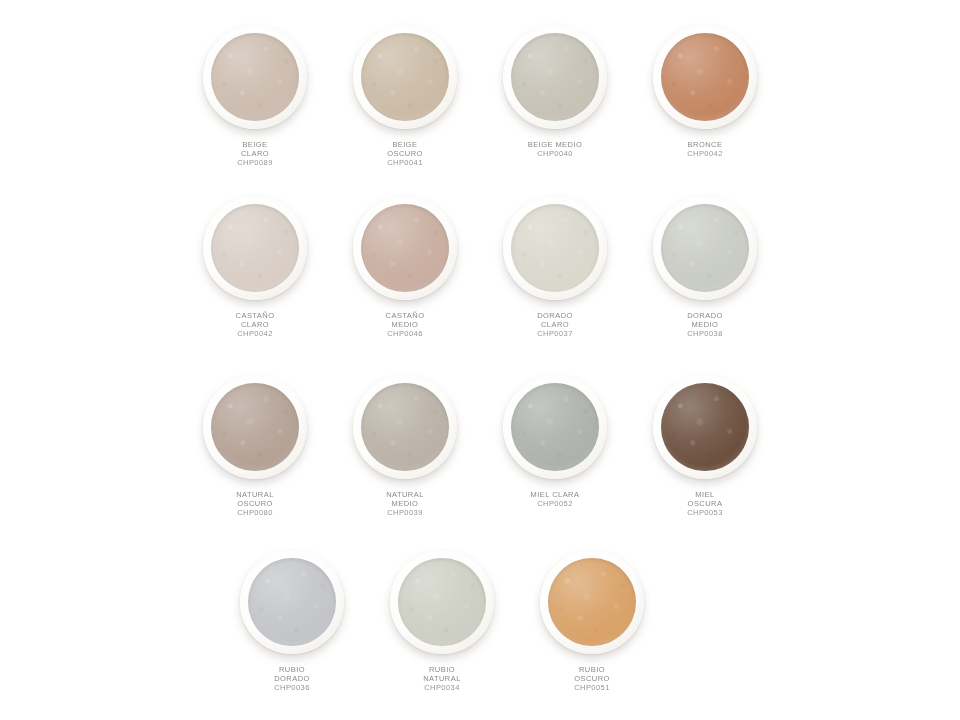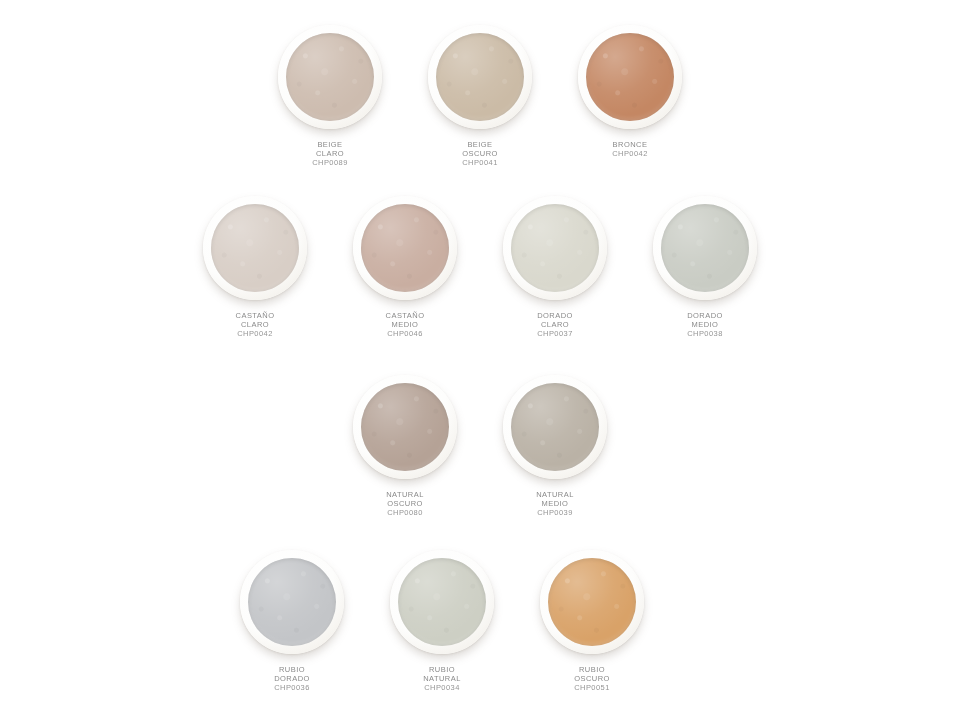--- a/index.html
+++ b/index.html
@@ -170,20 +170,32 @@
         </div>
         <div class="swatch-label">
           <span class="label-name">BEIGE
 OSCURO</span>
           <span class="label-code">CHP0041</span>
         </div>
       </div>
       <div class="swatch-cell">
         <div class="pan-wrap">
           <div class="pan-ring"></div>
+          <div class="pan-fill" style="background-color: rgb(198, 194, 182);"></div>
+          <div class="pan-texture"></div>
+          <div class="pan-sheen"></div>
+        </div>
+        <div class="swatch-label">
+          <span class="label-name">BEIGE MEDIO</span>
+          <span class="label-code">CHP0040</span>
+        </div>
+      </div>
+      <div class="swatch-cell">
+        <div class="pan-wrap">
+          <div class="pan-ring"></div>
           <div class="pan-fill" style="background-color: rgb(196, 135, 99);"></div>
           <div class="pan-texture"></div>
           <div class="pan-sheen"></div>
         </div>
         <div class="swatch-label">
           <span class="label-name">BRONCE</span>
           <span class="label-code">CHP0042</span>
         </div>
       </div>
     </div>
@@ -261,20 +273,45 @@
           <div class="pan-fill" style="background-color: rgb(186, 178, 166);"></div>
           <div class="pan-texture"></div>
           <div class="pan-sheen"></div>
         </div>
         <div class="swatch-label">
           <span class="label-name">NATURAL
 MEDIO</span>
           <span class="label-code">CHP0039</span>
         </div>
       </div>
+      <div class="swatch-cell">
+        <div class="pan-wrap">
+          <div class="pan-ring"></div>
+          <div class="pan-fill" style="background-color: rgb(173, 178, 172);"></div>
+          <div class="pan-texture"></div>
+          <div class="pan-sheen"></div>
+        </div>
+        <div class="swatch-label">
+          <span class="label-name">MIEL CLARA</span>
+          <span class="label-code">CHP0052</span>
+        </div>
+      </div>
+      <div class="swatch-cell">
+        <div class="pan-wrap">
+          <div class="pan-ring"></div>
+          <div class="pan-fill" style="background-color: rgb(109, 81, 64);"></div>
+          <div class="pan-texture"></div>
+          <div class="pan-sheen"></div>
+        </div>
+        <div class="swatch-label">
+          <span class="label-name">MIEL
+OSCURA</span>
+          <span class="label-code">CHP0053</span>
+        </div>
+      </div>
     </div>
     <div class="swatch-row row-3">
       <div class="swatch-cell">
         <div class="pan-wrap">
           <div class="pan-ring"></div>
           <div class="pan-fill" style="background-color: rgb(195, 197, 200);"></div>
           <div class="pan-texture"></div>
           <div class="pan-sheen"></div>
         </div>
         <div class="swatch-label">

